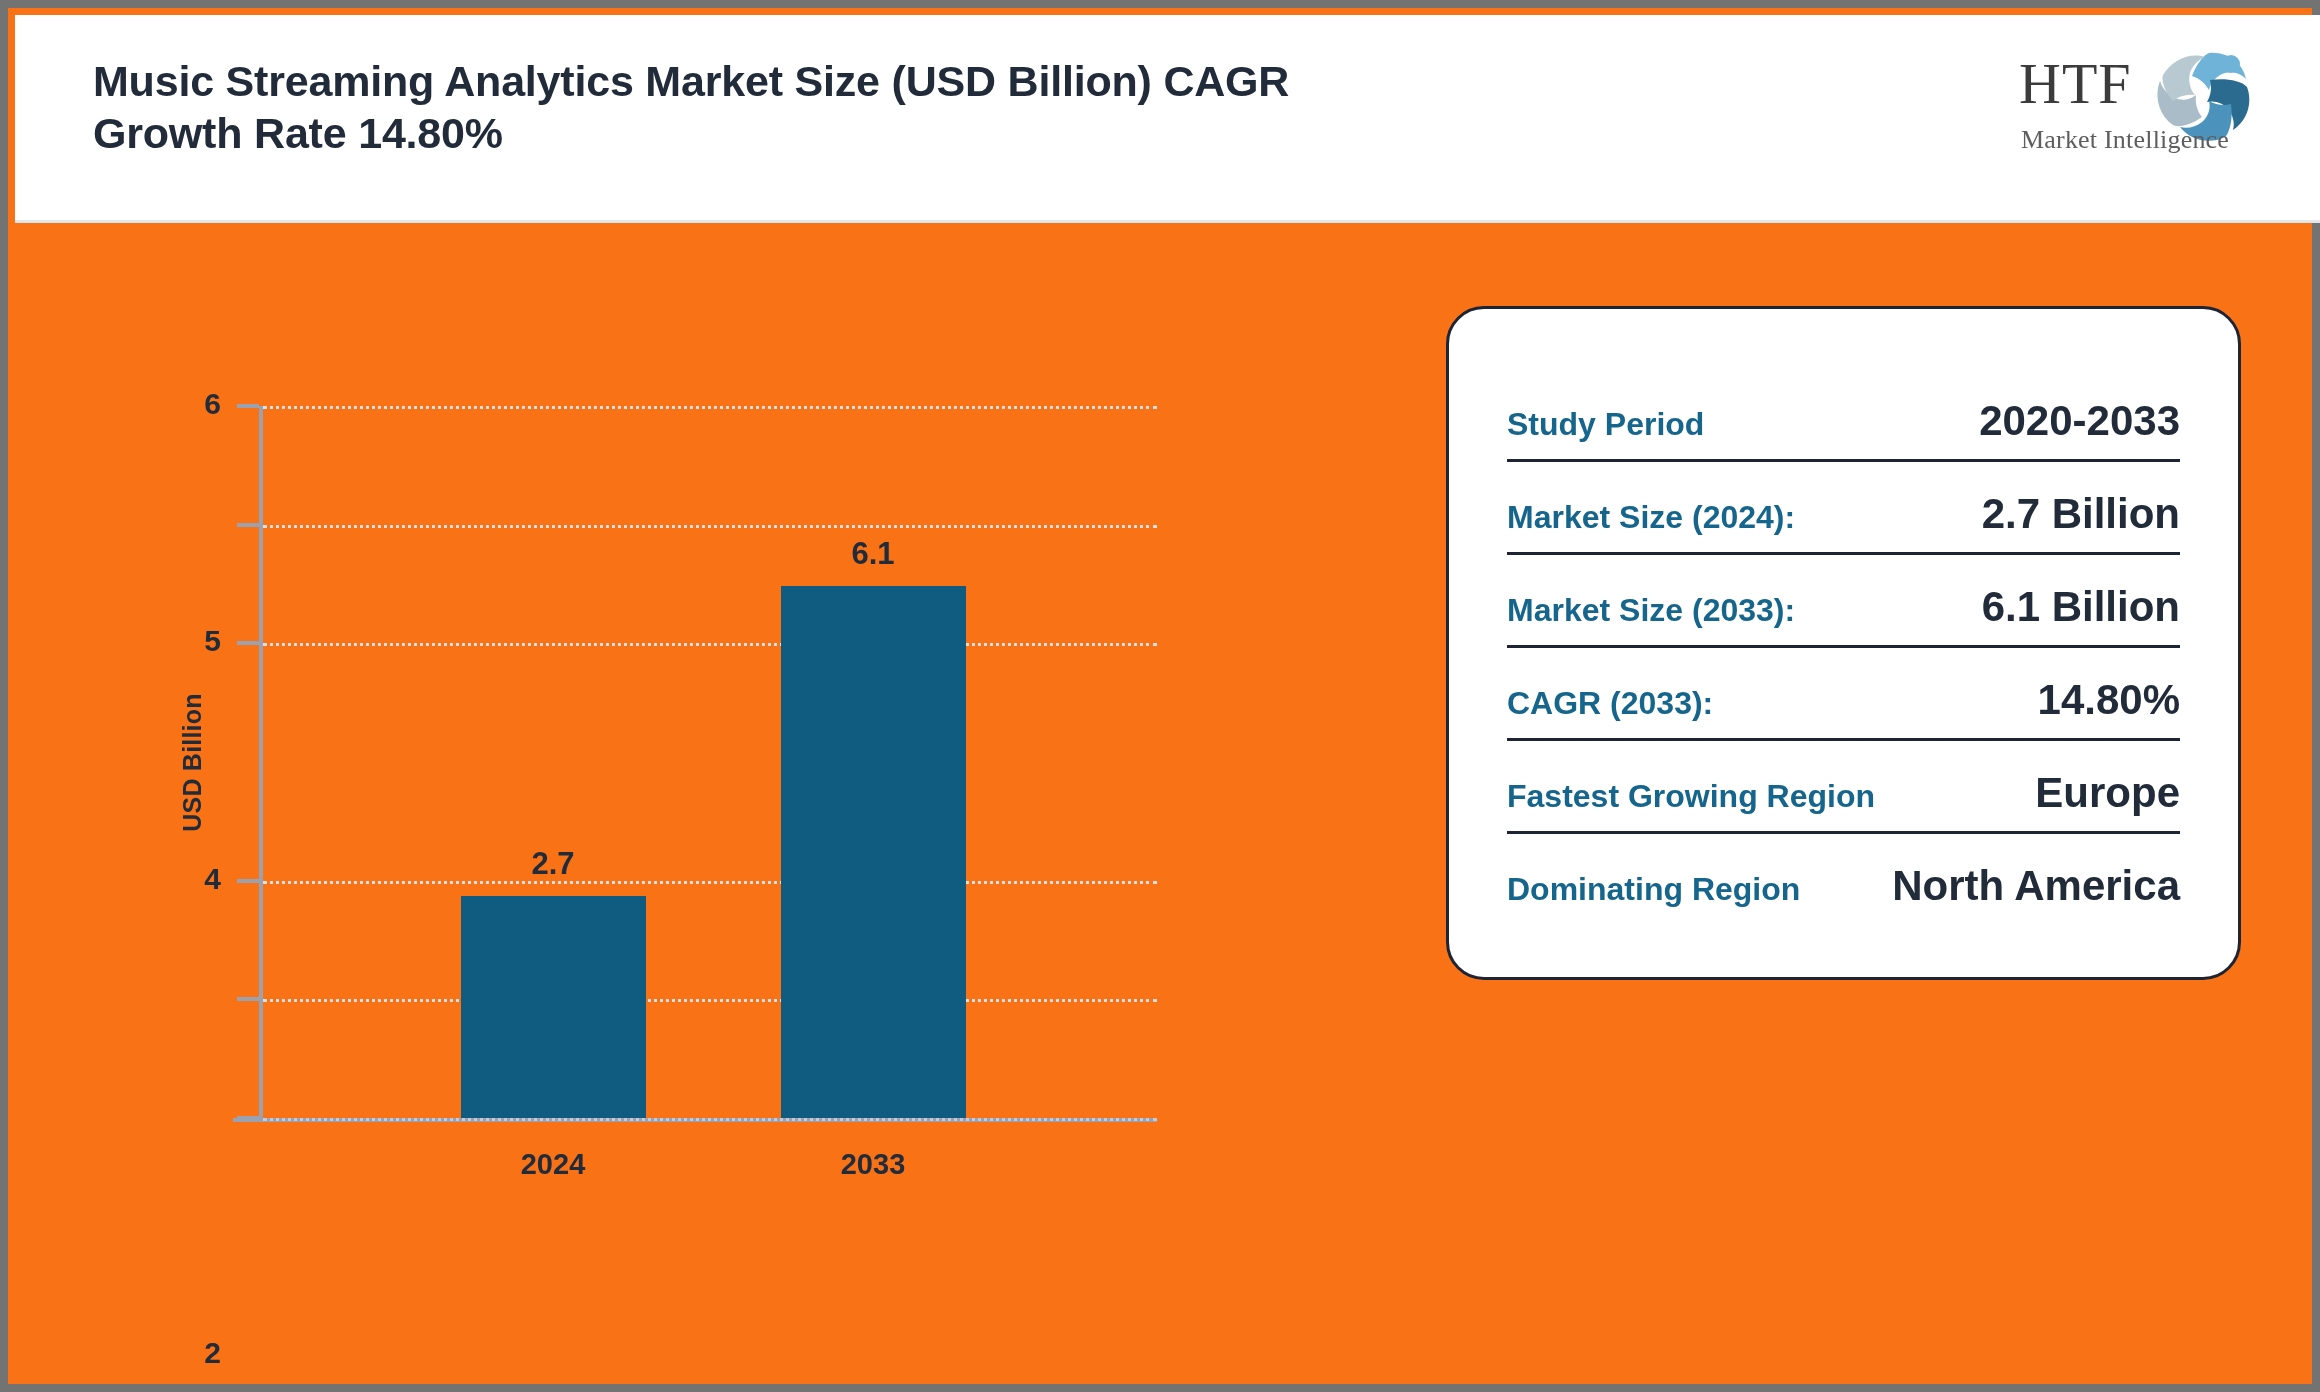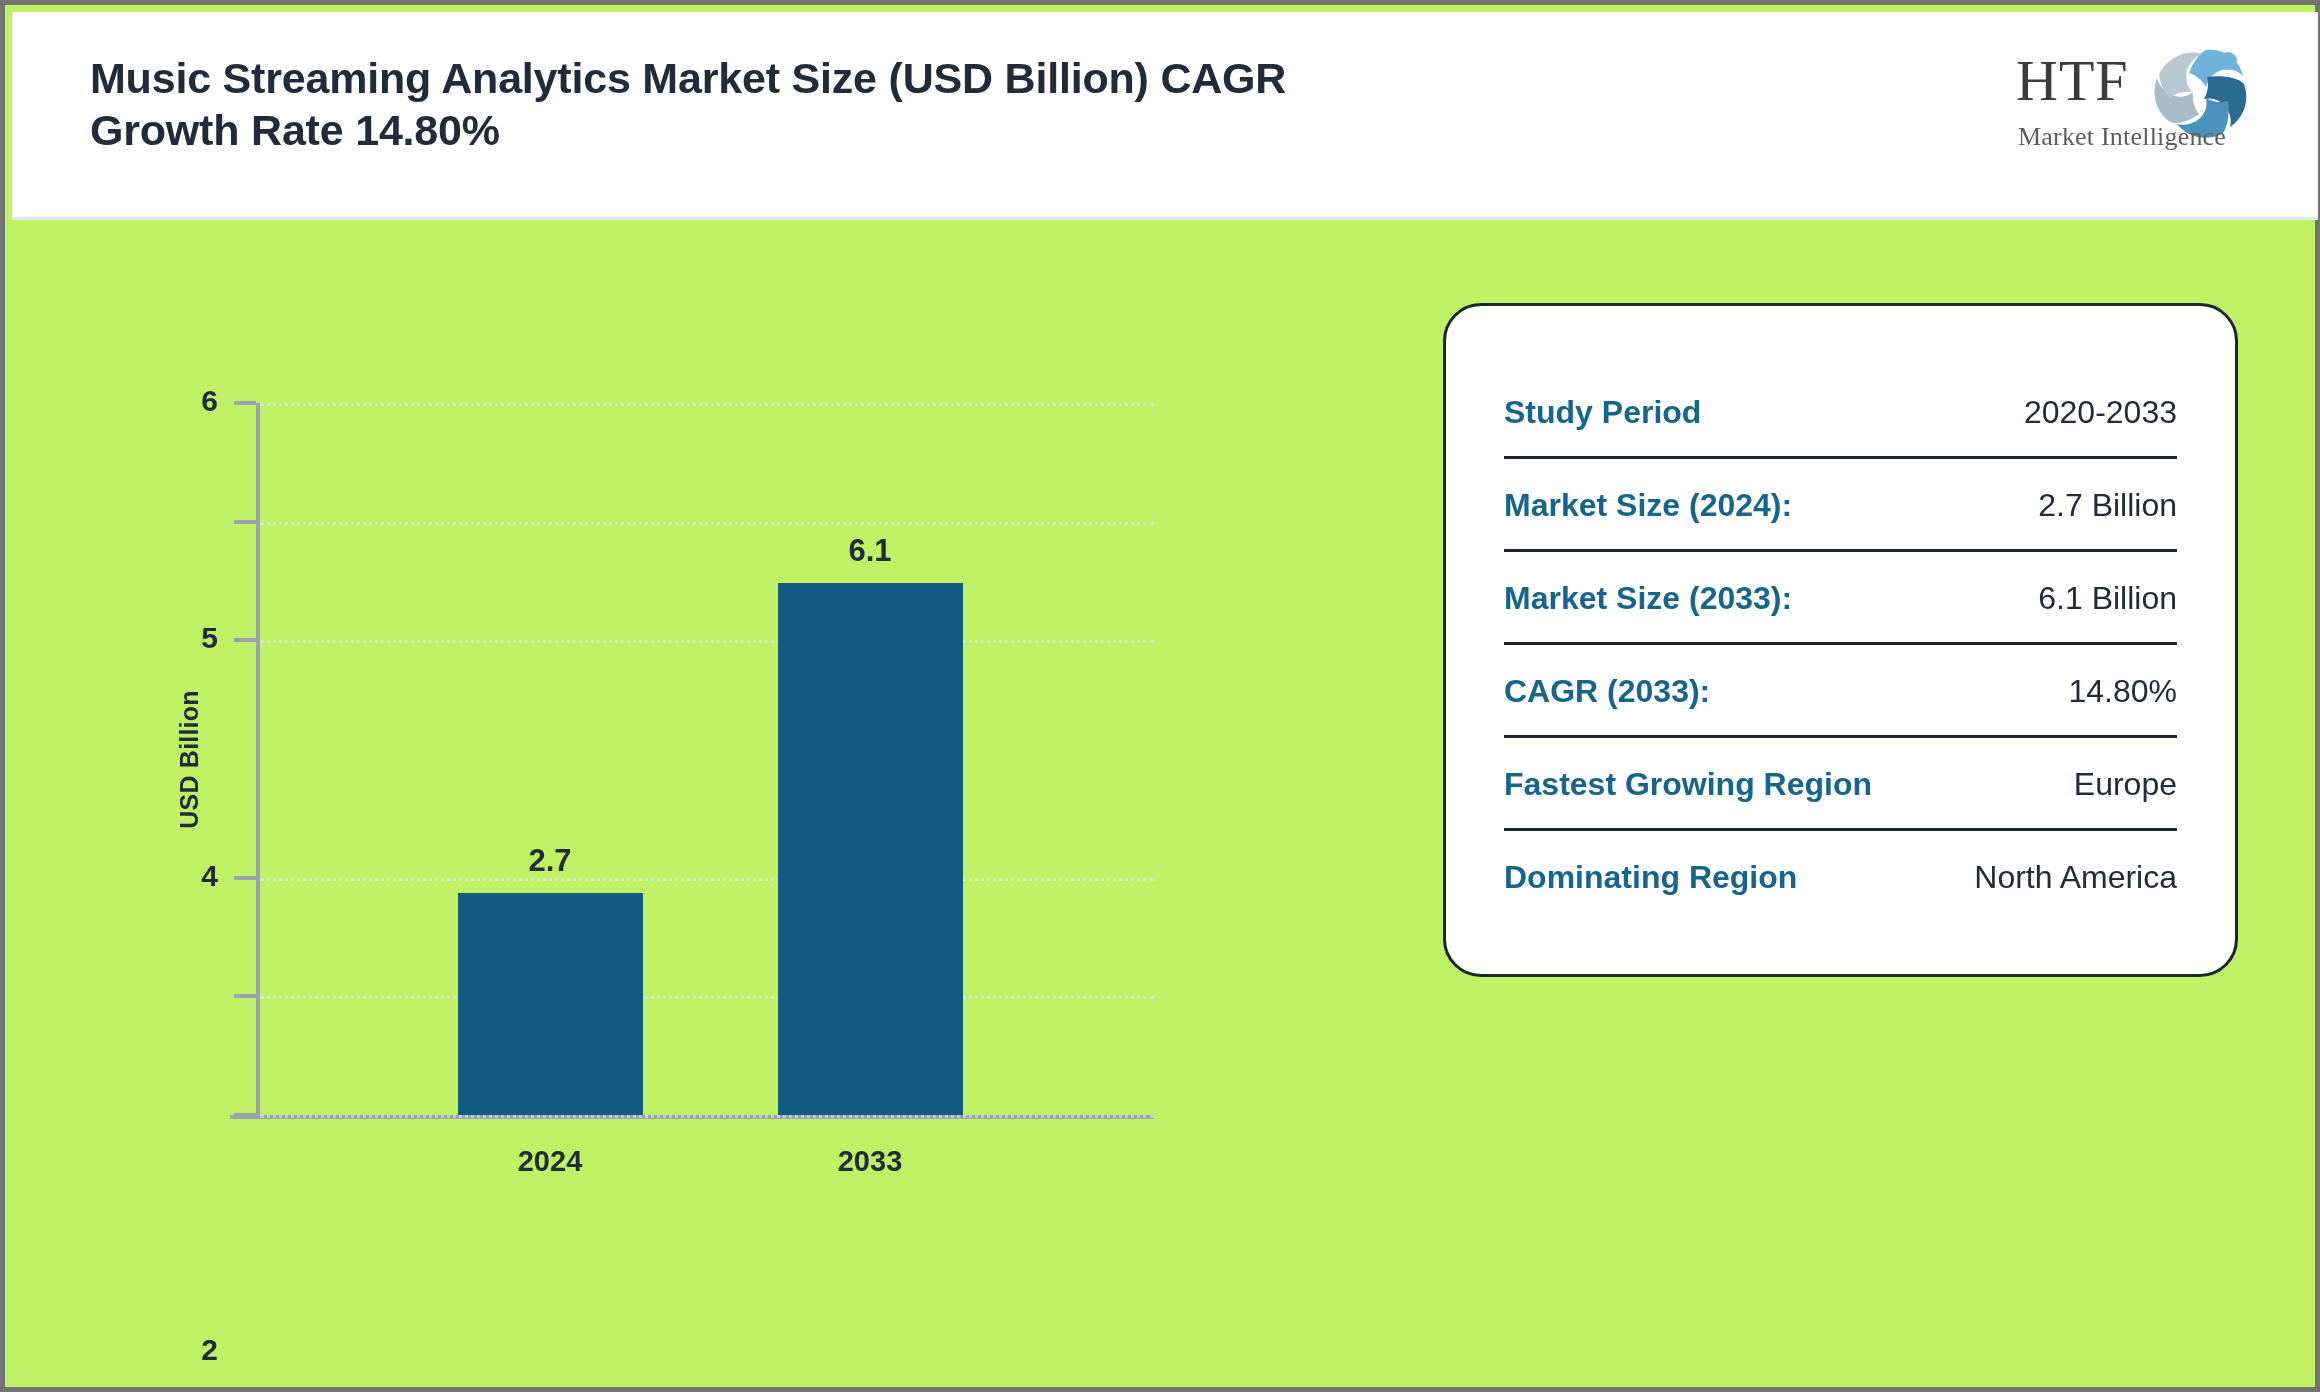--- a/index.html
+++ b/index.html
@@ -13,22 +13,22 @@
     font-family: "Liberation Sans", sans-serif;
     overflow: hidden;
   }
 
   .page {
     position: absolute;
     left: 0; top: 0;
     width: 2320px;
     height: 1392px;
     box-sizing: border-box;
-    border: 5px solid #737373;
-    background: #bef264;
+    border: 8px solid #737373;
+    background: #f97316;
   }
 
   
   .header {
     position: absolute;
     left: 7px; top: 7px;
     width: 2306px;
     height: 208px;
     box-sizing: border-box;
     border-bottom: 3px solid #e4e6ed;
@@ -227,22 +227,22 @@
 
   .info-label {
     font-size: 32px;
     font-weight: bold;
     color: #15658c;
     white-space: nowrap;
     position: relative;
     top: 28px;
   }
   .info-value {
-    font-size: 32px;
-    font-weight: normal;
+    font-size: 42px;
+    font-weight: bold;
     color: #222b3a;
     white-space: nowrap;
     position: relative;
     top: 28px;
   }
 </style>
 </head>
 <body>
 
 <div class="page">

